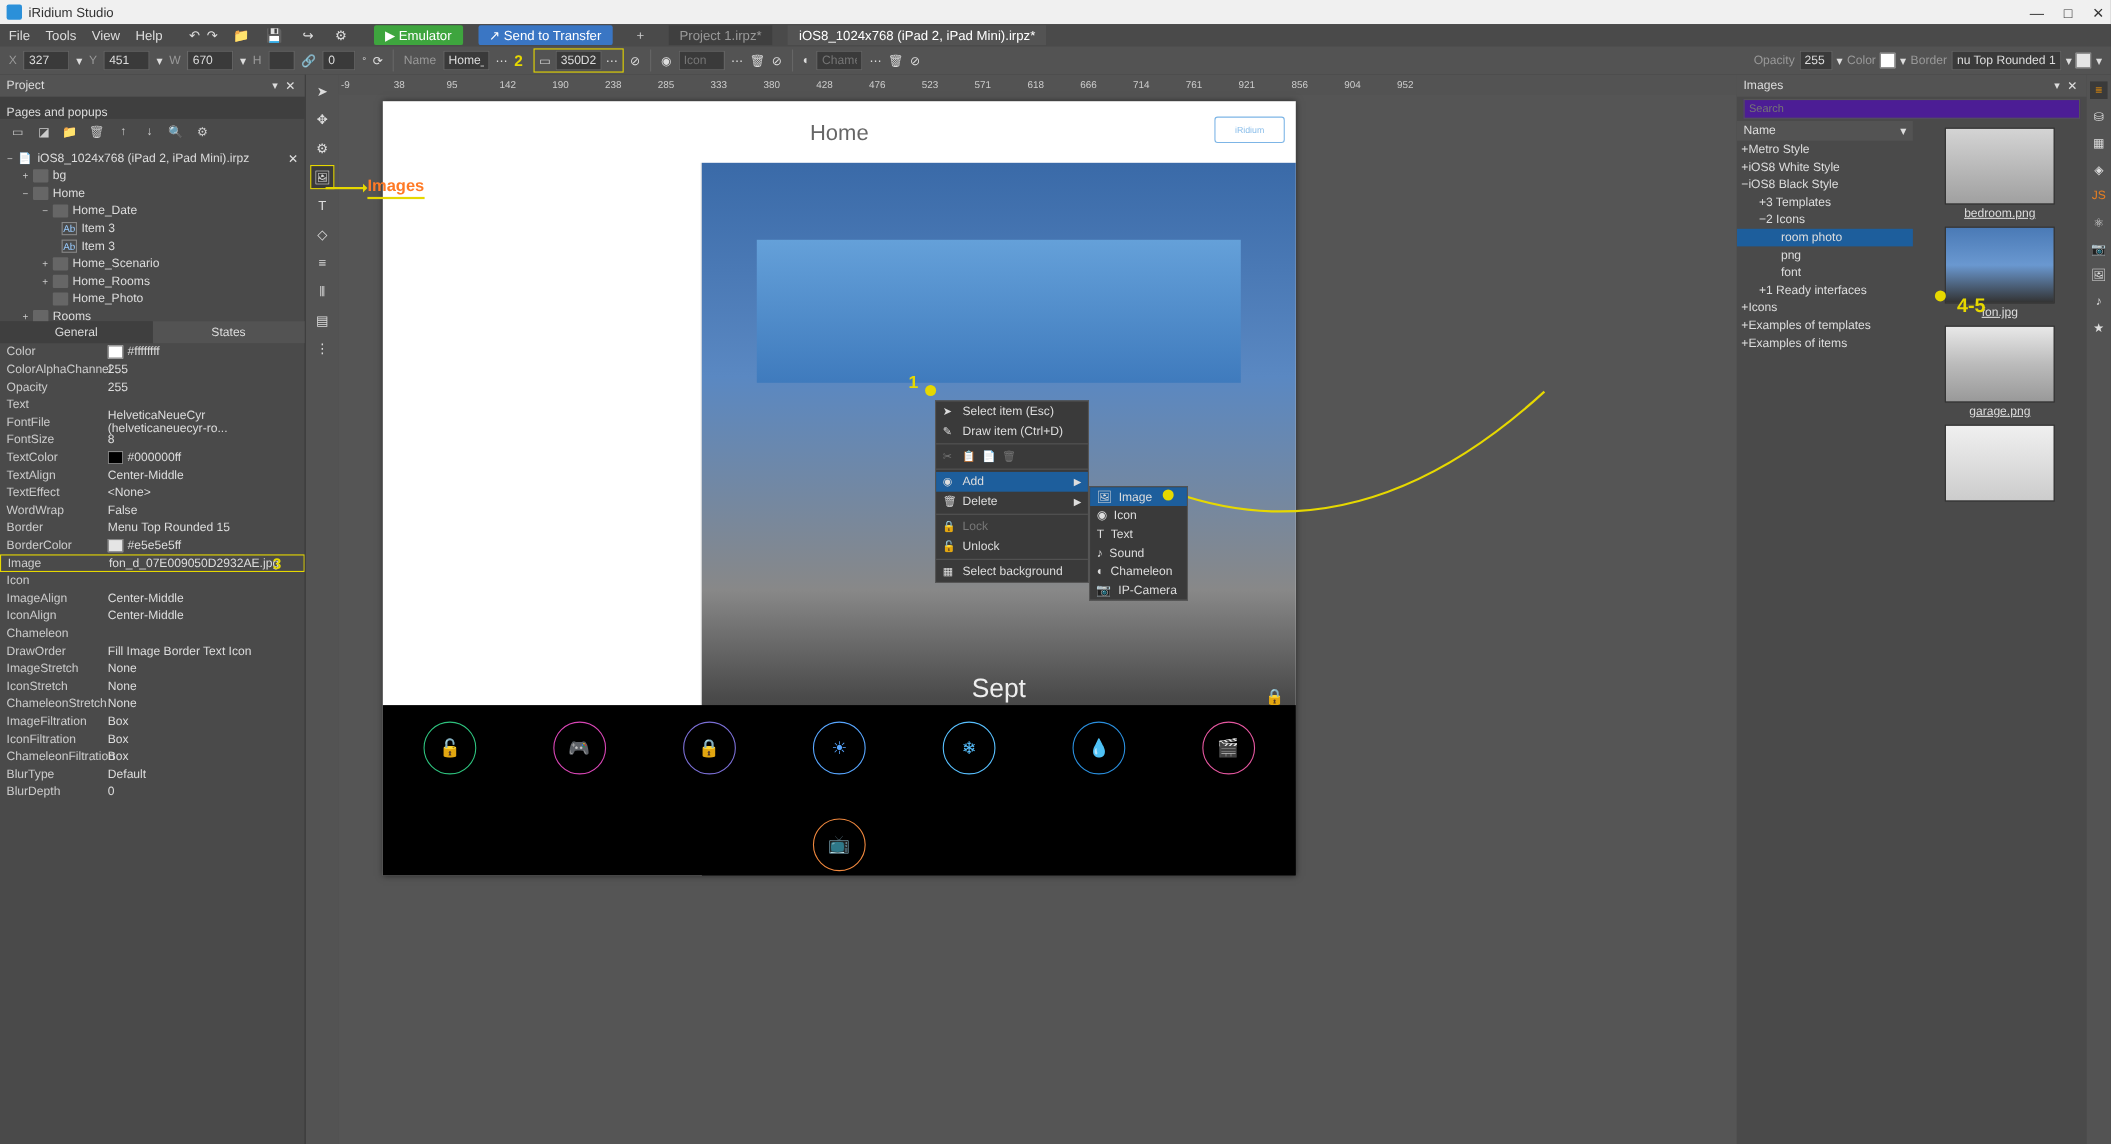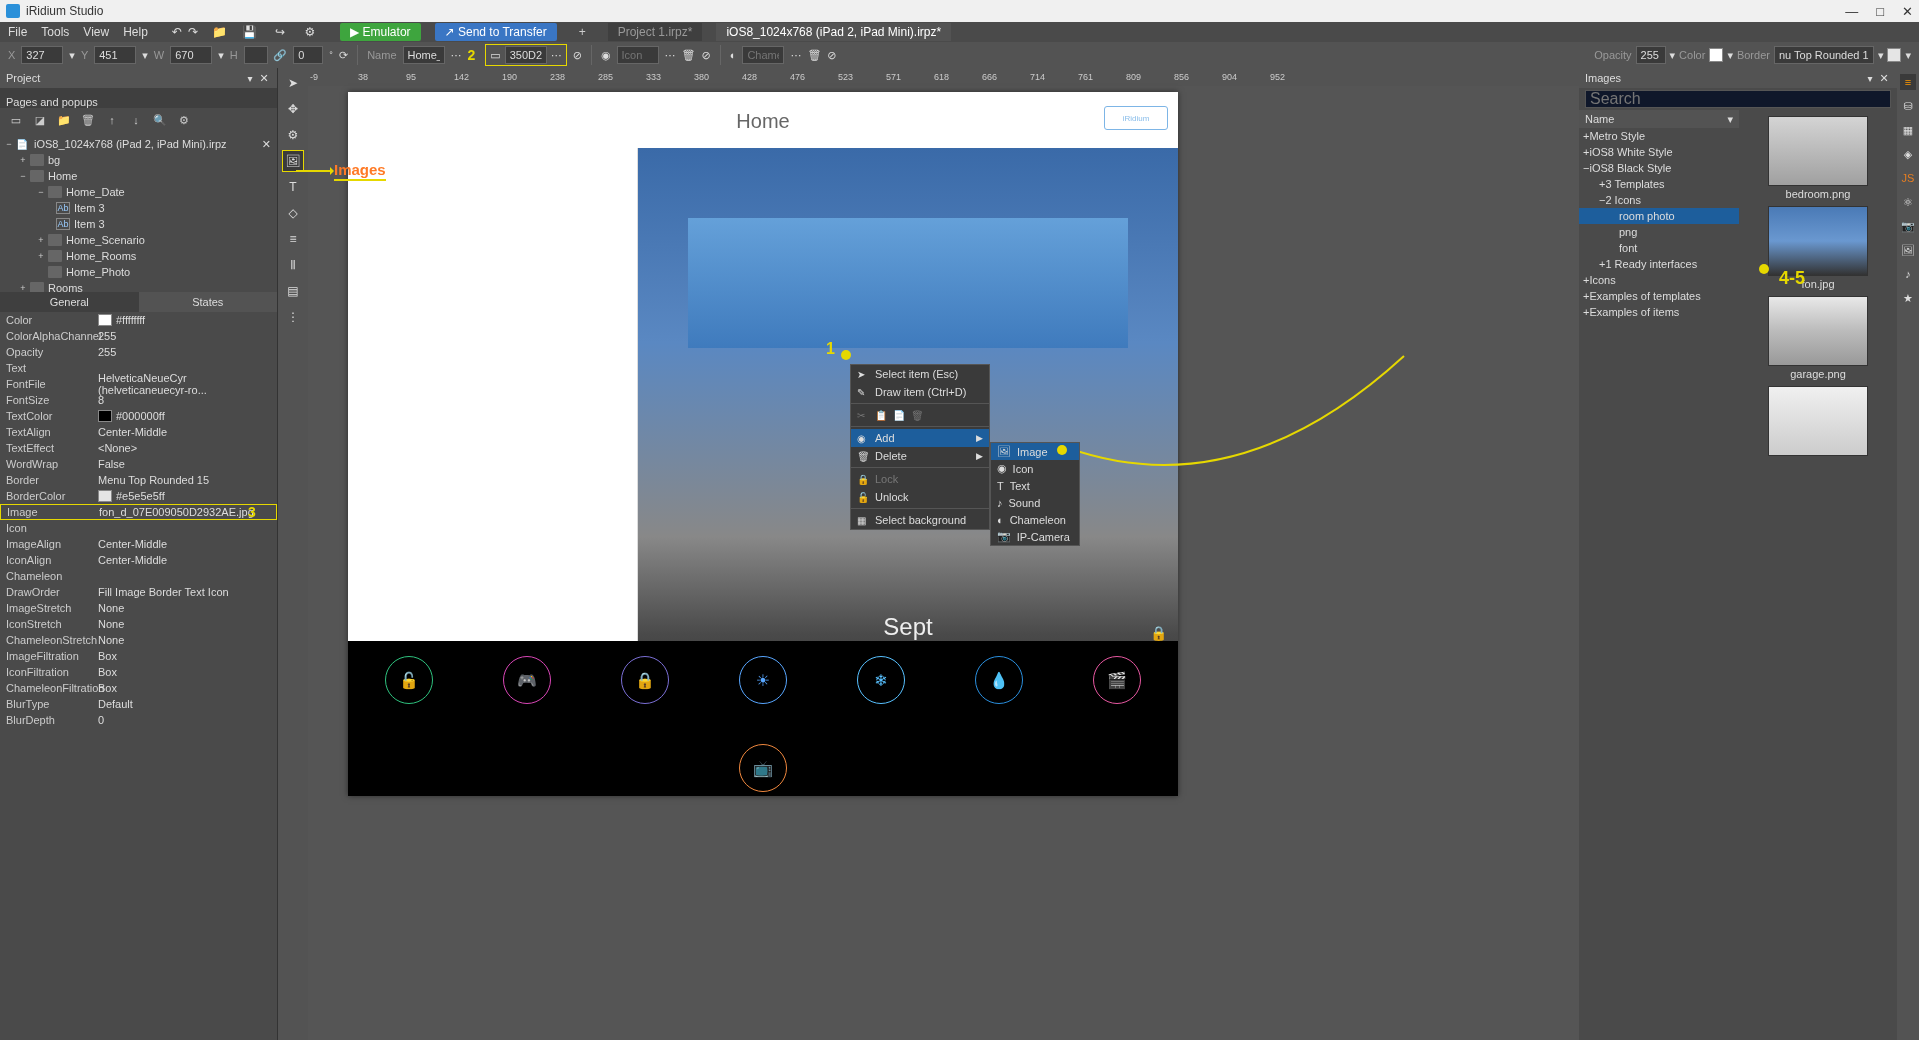--- a/index.html
+++ b/index.html
@@ -107,27 +107,27 @@
 .dot45 { position:absolute; left:749px; top:377px; width:10px; height:10px; border-radius:50%; background:#e6d800; z-index:12; }
 
 .curve { position:absolute; left:760px; top:280px; width:340px; height:120px; z-index:7; pointer-events:none; }
 
 .status { position:absolute; left:0; bottom:0; right:0; height:18px; background:#535353; display:flex; align-items:center; padding:0 8px; gap:12px; font-size:11px; }
 
 
 .right { width: 340px; background:#4a4a4a; display:flex; }
 .right-main { flex:1; display:flex; flex-direction:column; }
 .search-row { height:22px; padding:2px 6px; }
-.search-row input { width:100%; height:18px; background:#0f172a; border:1px solid #555; color:#888; padding:0 4px; font-size:16px; }
+.search-row input { width:100%; height:18px; background:#4c1d95; border:1px solid #555; color:#888; padding:0 4px; font-size:10px; }
 .right-split { flex:1; display:flex; }
 .rtree { width:160px; overflow:auto; }
 .rtree .hdr { height:18px; background:#535353; padding:0 6px; display:flex; align-items:center; }
 .rtree .row { display:flex; align-items:center; height:16px; cursor:default; }
 .rtree .row.sel { background:#1d5e9c; }
-.thumbs { flex:1; overflow:auto; padding:6px; display:flex; flex-direction:column; gap:6px; position:relative; }
+.thumbs { flex:1; overflow:auto; padding:6px; display:flex; flex-direction:column; gap:6px; position:relative;text-decoration:underline; }
 .thumb { display:flex; flex-direction:column; align-items:center; }
 .thumb .img { width:100px; height:70px; background:#888; border:1px solid #333; position:relative; background-image: repeating-conic-gradient(#ccc 0 25%, #eee 0 50%); background-size: 10px 10px;}
 .thumb .cap { font-size:11px; margin-top:2px; }
 .bedroom-img { background: linear-gradient(#d4d4d4, #a0a0a0) !important; }
 .fon-img { background: linear-gradient(#4a7ab6, #6a98d0, #333) !important; }
 .garage-img { background: linear-gradient(#e8e8e8, #bbb, #999) !important; }
 .garden-img { background: linear-gradient(#7a9a6a, #9ab888, #5a4a3a) !important; }
 .hallway-img { background: linear-gradient(#e8dcc0, #d4c8a8) !important; }
 .stairs-img  { background: linear-gradient(#f0f0f0, #ccc) !important; }
 .num45 { position:absolute; left:40px; top:158px; color:#e6d800; font-weight:bold; font-size:18px; z-index:5; }
@@ -449,21 +449,21 @@
           <span>333</span>
           <span>380</span>
           <span>428</span>
           <span>476</span>
           <span>523</span>
           <span>571</span>
           <span>618</span>
           <span>666</span>
           <span>714</span>
           <span>761</span>
-          <span>809</span>
+          <span>921</span>
           <span>856</span>
           <span>904</span>
           <span>952</span>
       </div>
       <div class="page">
         <div class="page-title">Home</div>
         <div class="iridium-badge">iRidium</div>
         <div class="content-split">
           <div class="l"></div>
           <div class="hero">

